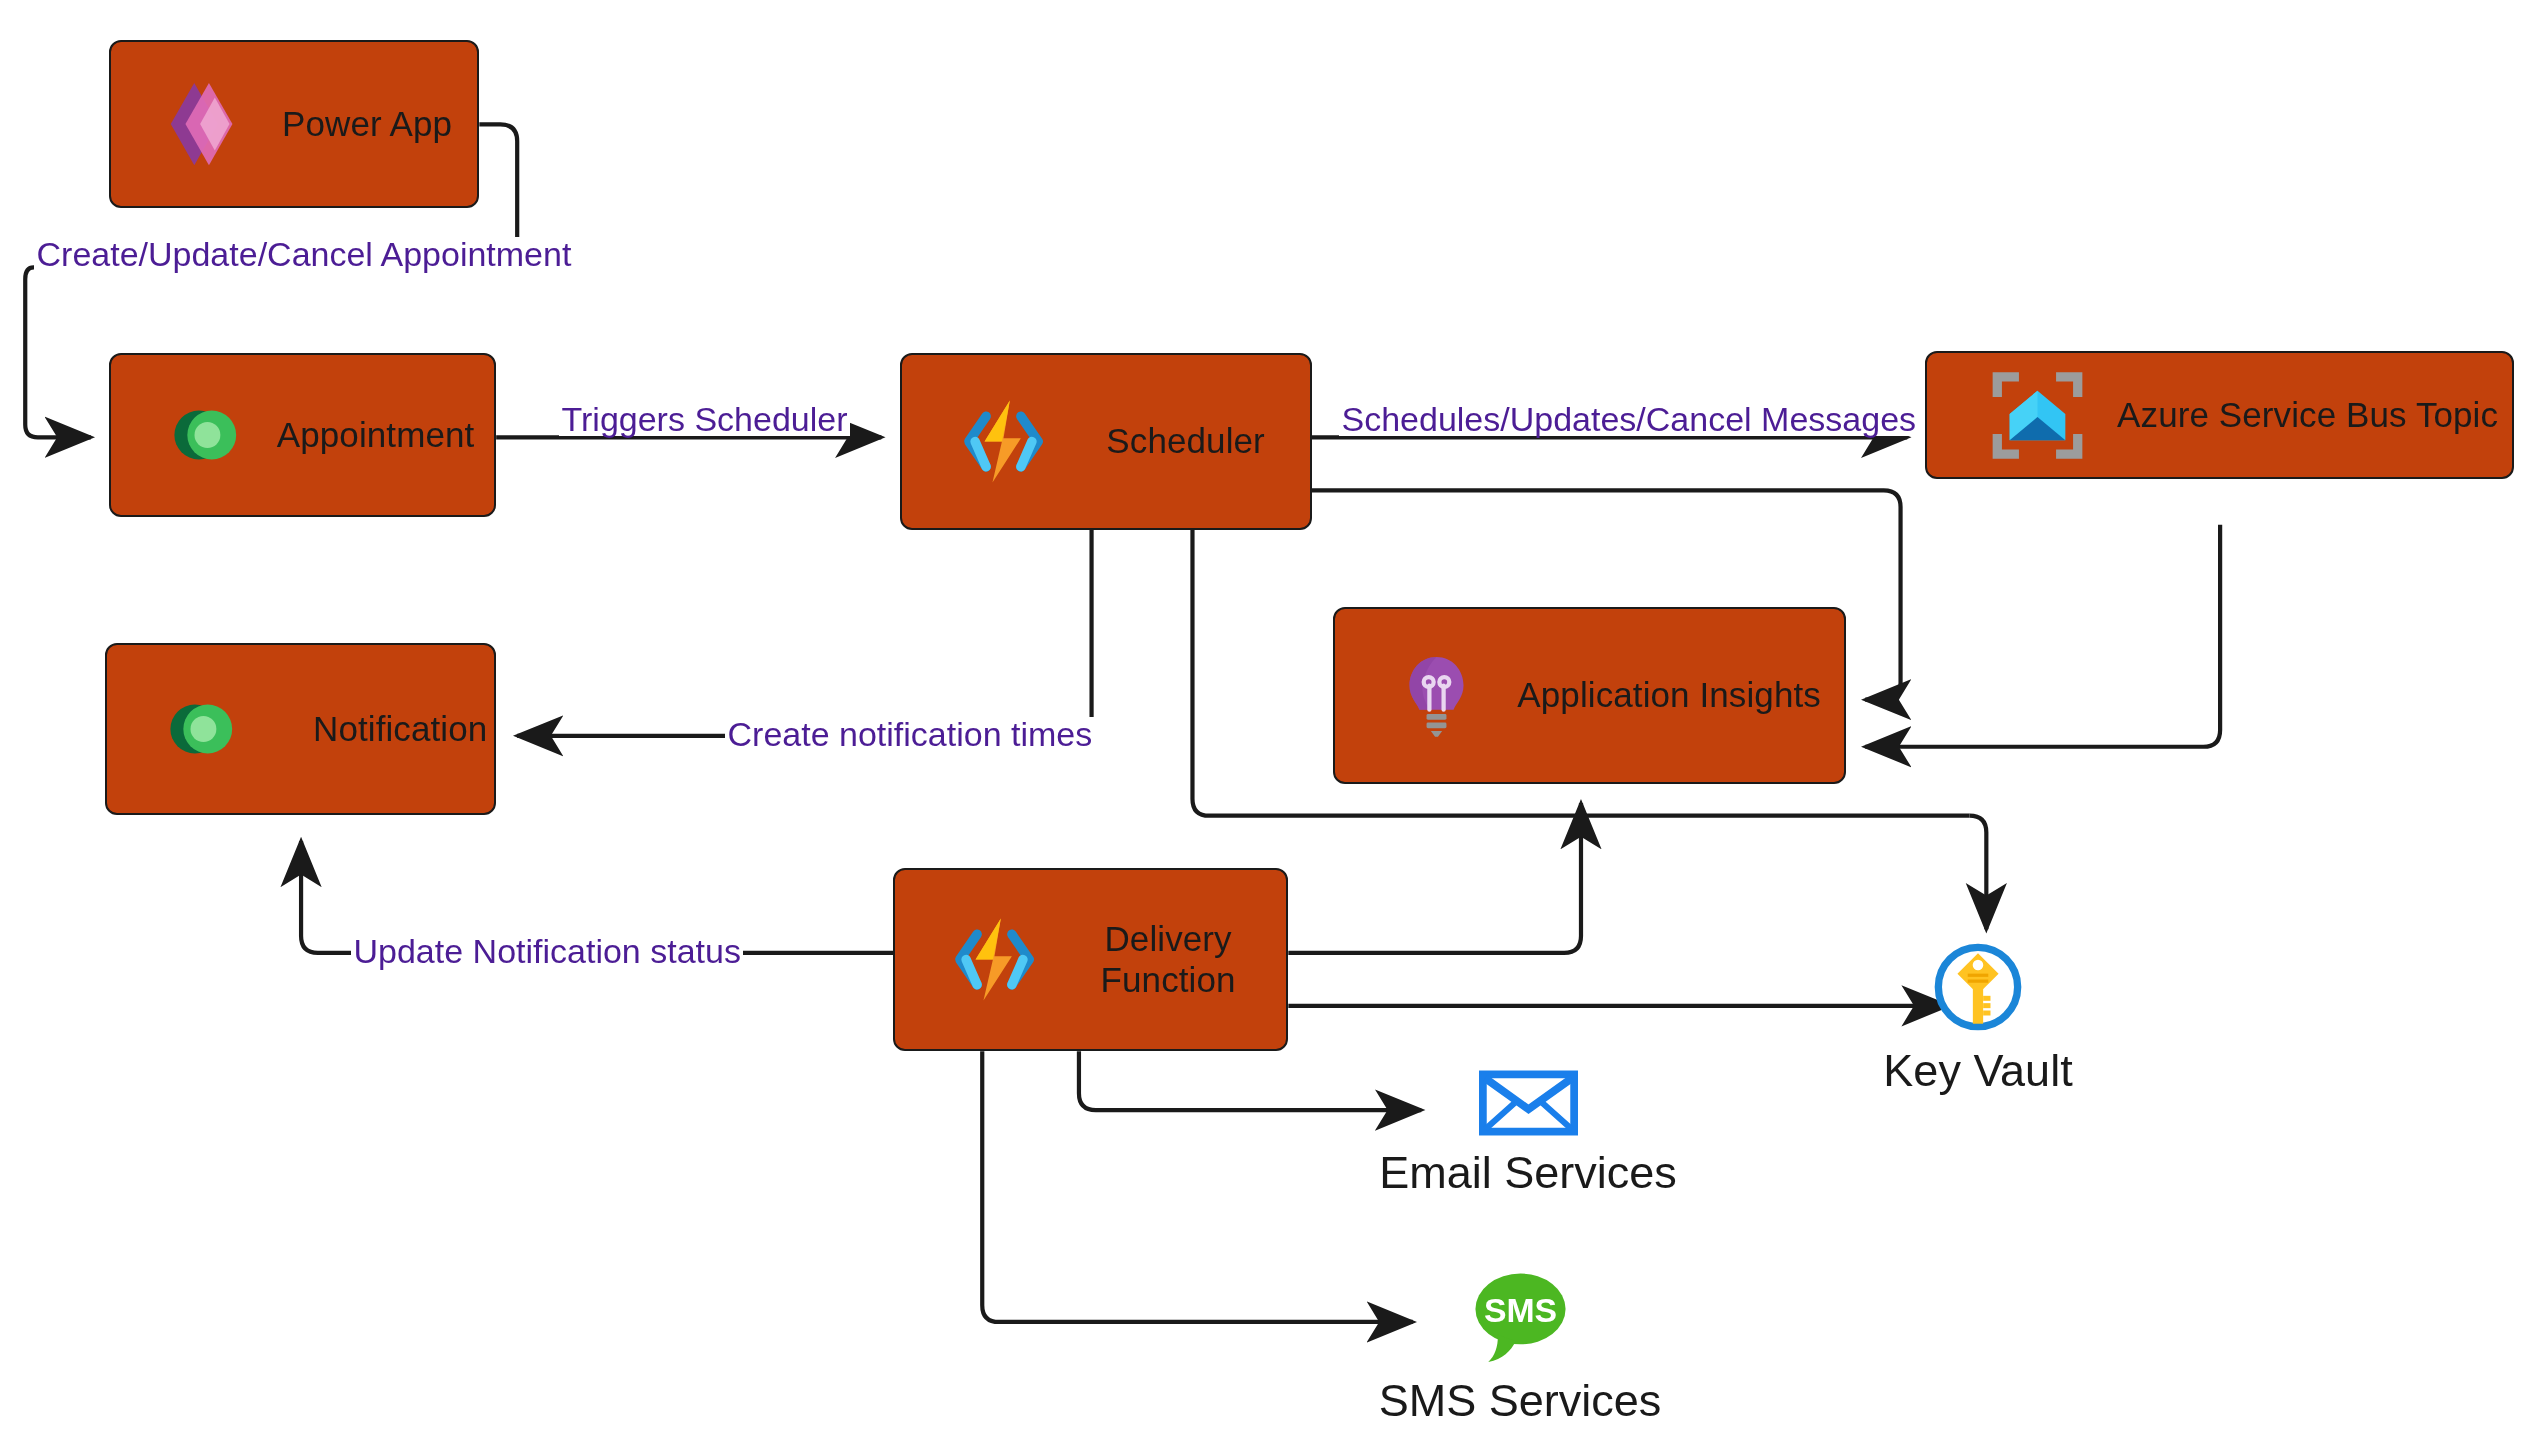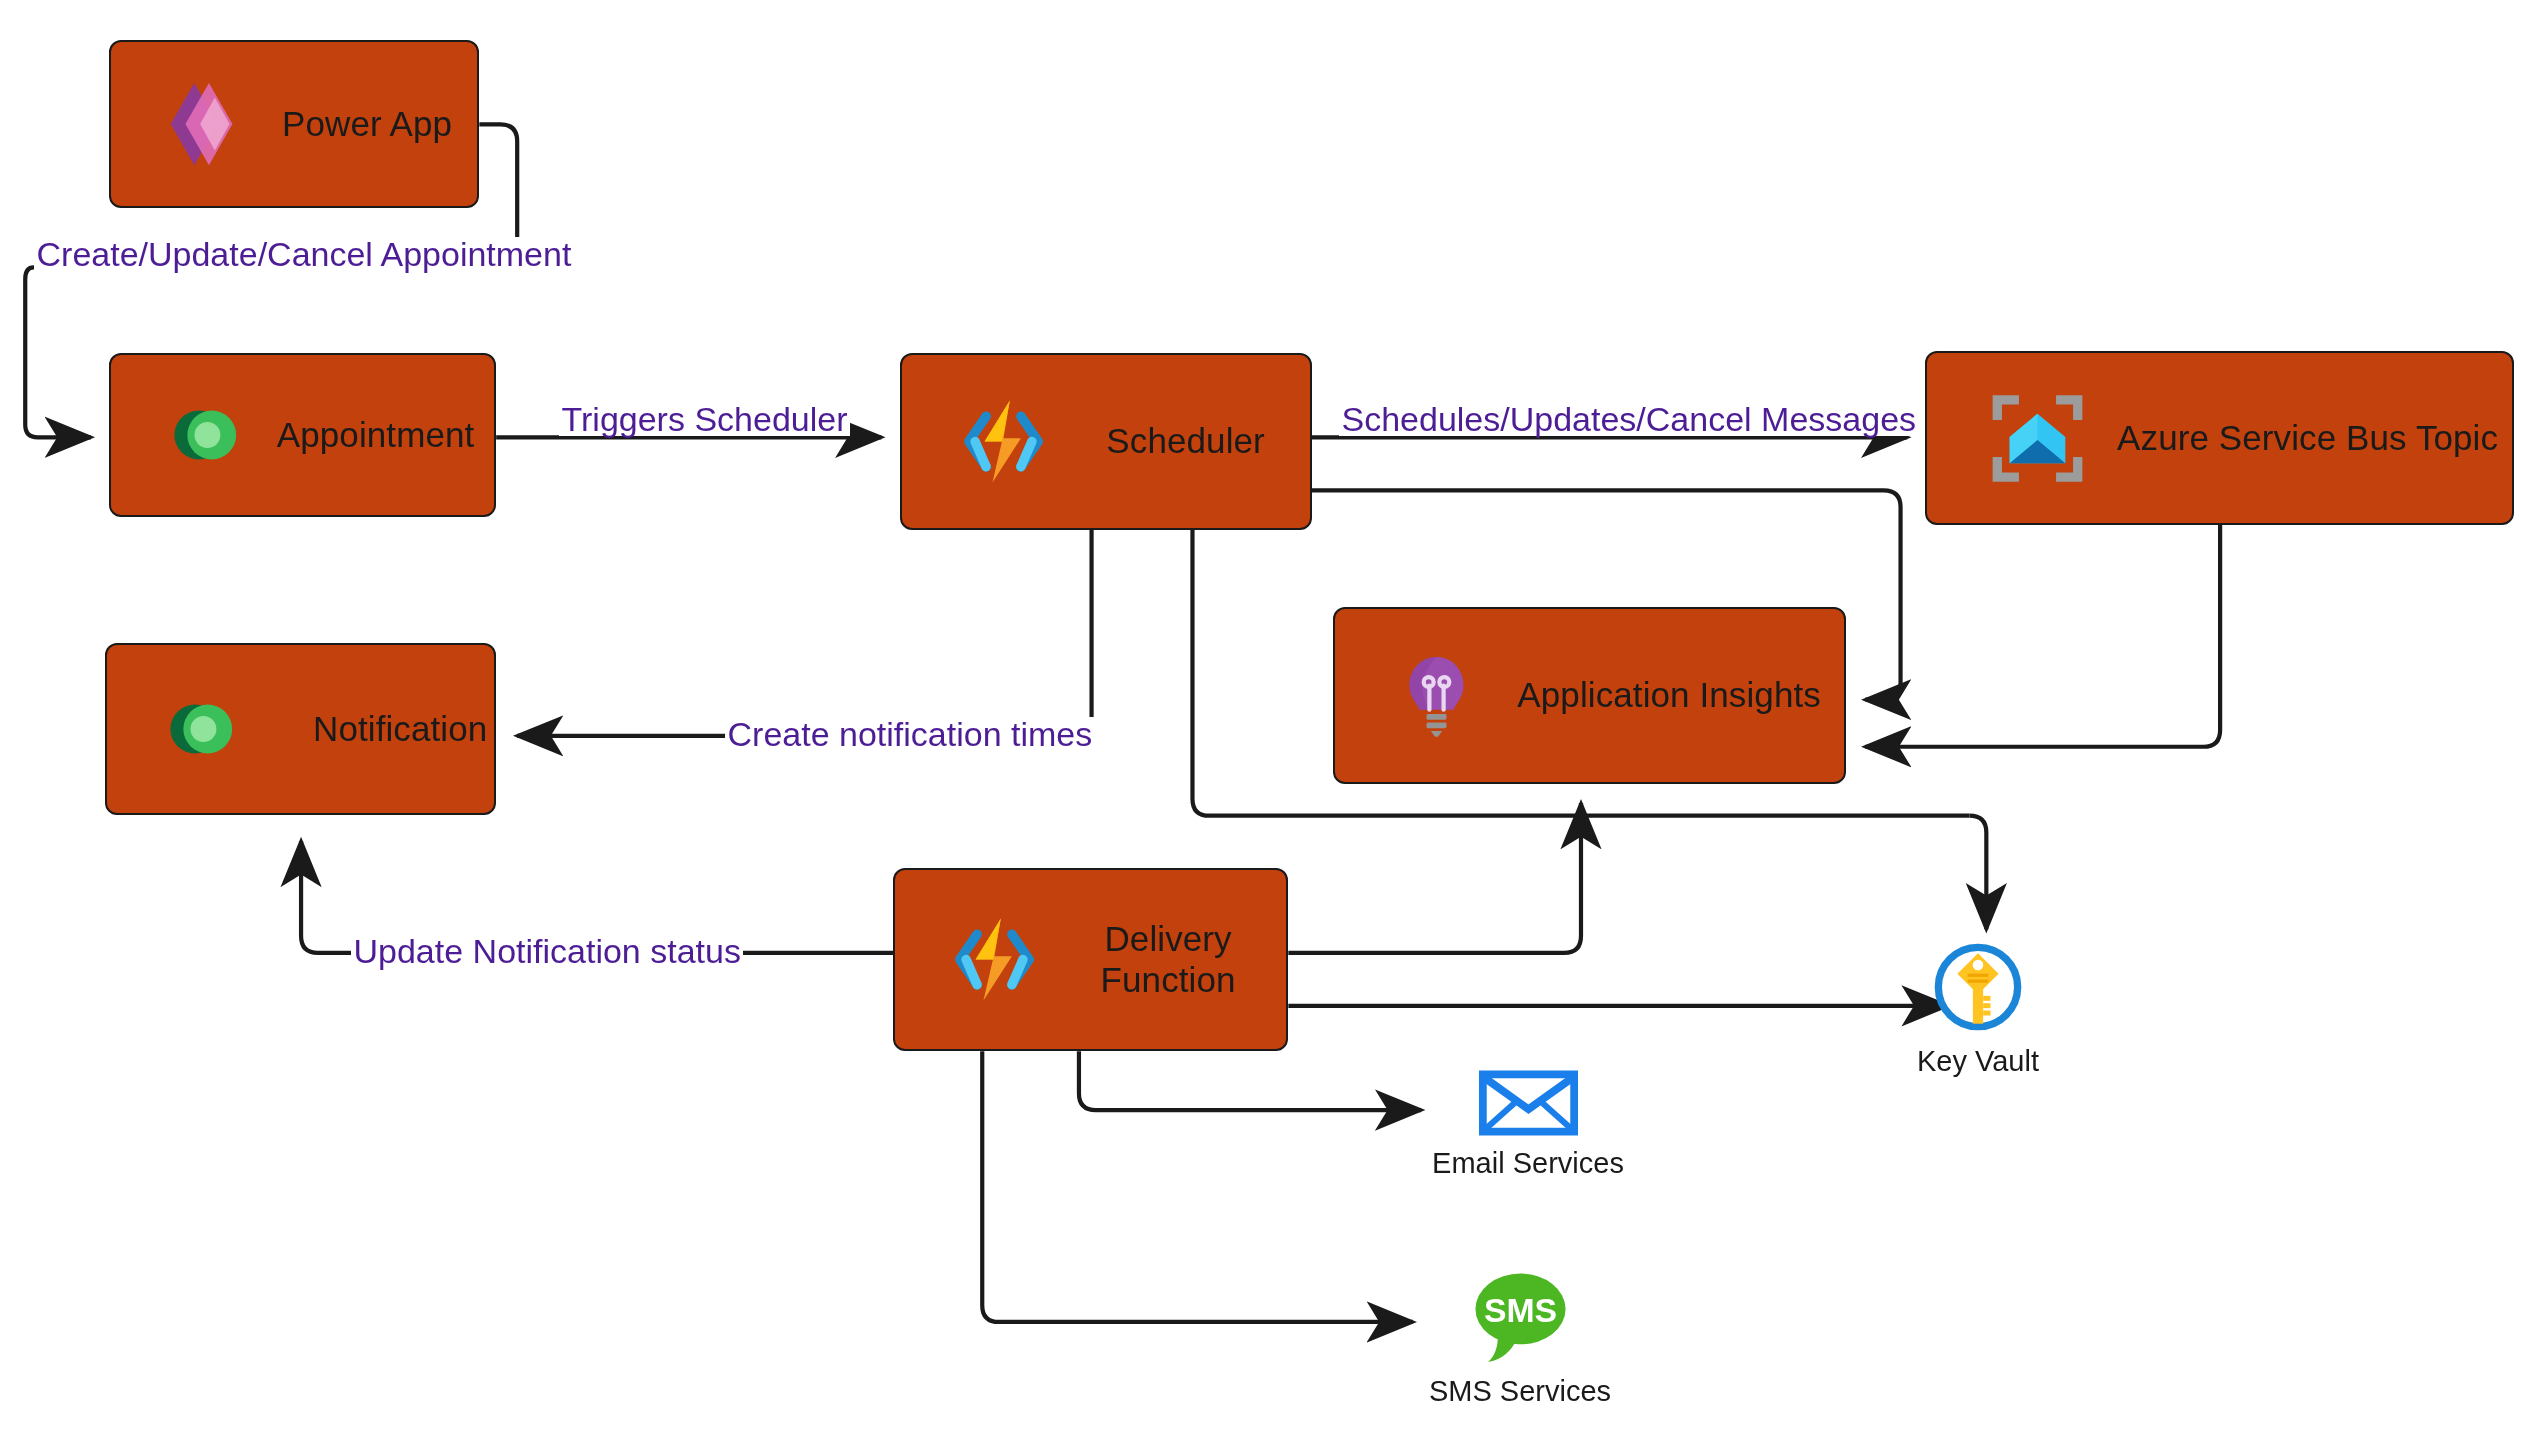--- a/index.html
+++ b/index.html
@@ -54,21 +54,21 @@
     white-space: pre-line;
   }
   .plain {
     position: absolute;
     z-index: 3;
     display: flex;
     flex-direction: column;
     align-items: center;
   }
   .plain .cap {
-    font-size: 29px;
+    font-size: 45px;
     color: #1a1a1a;
     margin-top: 8.4px;
     white-space: nowrap;
   }
   .edge-label {
     position: absolute;
     font-size: 34px;
     color: #4c1d95;
     background: #ffffff;
     white-space: nowrap;
@@ -157,21 +157,21 @@
         <path d="M14,32 L21,48" stroke="#4FC8F5" stroke-width="6" fill="none" stroke-linecap="round" stroke-linejoin="round"></path>
         <path d="M43,16 L54,32 L43,48" stroke="#1F8ACB" stroke-width="6" fill="none" stroke-linecap="round" stroke-linejoin="round"></path>
         <path d="M50,32 L43,48" stroke="#4FC8F5" stroke-width="6" fill="none" stroke-linecap="round" stroke-linejoin="round"></path>
         <path d="M36,6 L20,32 L31,32 L25,58 L43,30 L32,30 Z" fill="#F79B27"></path>
         <path d="M36,6 L20,32 L31,32 L33,22 Z" fill="#FFC20E"></path>
       </svg>
     </span>
     <span class="lbl">Scheduler</span>
   </div>
 
-  <div class="node" style="left:1925px; top:351px; width:589px; height:174px;">
+  <div class="node" style="left:1925px; top:351px; width:589px; height:128px;">
     <span class="ico" style="width:156px;">
       <svg width="99" height="99" viewBox="0 0 64 64">
         <g stroke="#9C9C9C" stroke-width="6" fill="none" stroke-linecap="butt">
           <path d="M6,20 L6,7 L20,7"></path>
           <path d="M44,7 L58,7 L58,20"></path>
           <path d="M58,44 L58,57 L44,57"></path>
           <path d="M20,57 L6,57 L6,44"></path>
         </g>
         <path d="M32,16 L50,31 L50,48 L14,48 L14,31 Z" fill="#32C5F4"></path>
         <path d="M32,16 L14,31 L14,48 L32,33 Z" fill="#46D2F7"></path>

